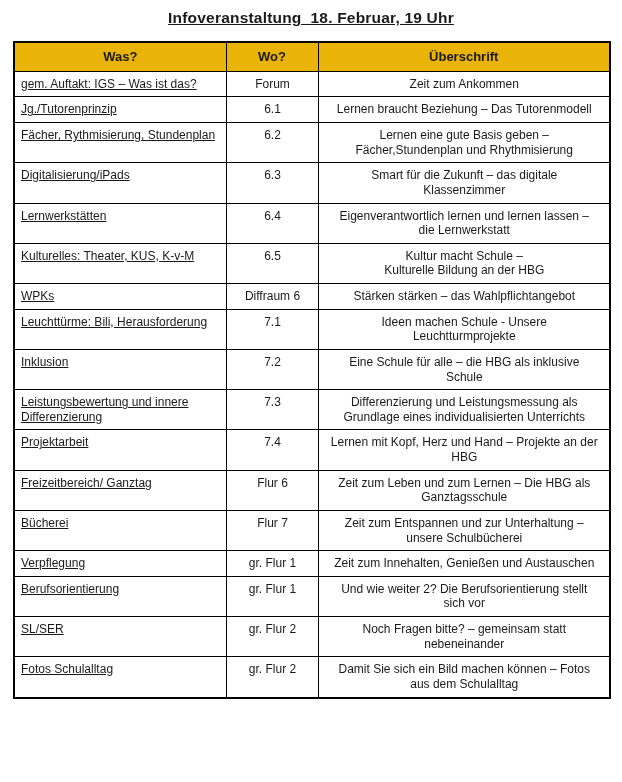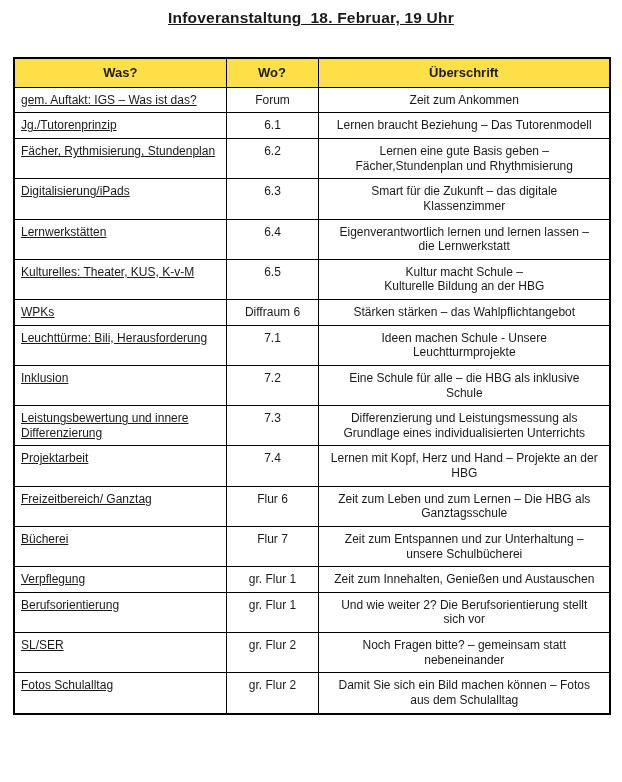--- a/index.html
+++ b/index.html
@@ -14,42 +14,42 @@
     background: #ffffff;
     padding-top: 9px;
   }
   .title {
     text-align: center;
     font-size: 15.5px;
     font-weight: bold;
     text-decoration: underline;
     white-space: pre;
     letter-spacing: 0.2px;
-    margin-bottom: 30px;
+    margin-bottom: 14px;
   }
   table.event-table {
     border-collapse: collapse;
     table-layout: fixed;
     width: 596px;
     margin-left: 13px;
     border: 2px solid #000000;
   }
   table.event-table col.c-was { width: 212px; }
   table.event-table col.c-wo  { width: 92px;  }
   table.event-table col.c-ueb { width: 292px; }
   table.event-table th,
   table.event-table td {
     border: 1px solid #000000;
     vertical-align: top;
     font-size: 12px;
     line-height: 1.22;
     padding: 5px 5px 5px 6px;
   }
   table.event-table th {
-    background: #fde047;
+    background: #eab308;
     font-weight: bold;
     font-size: 13px;
     text-align: center;
     padding: 6px 4px;
   }
   td.cell-was { text-align: left;  white-space: pre-line; text-decoration: underline; }
   td.cell-wo  { text-align: center; }
   td.cell-ueb { text-align: center; white-space: pre-line; padding-left: 4px; padding-right: 4px; }
 </style>
 </head>

